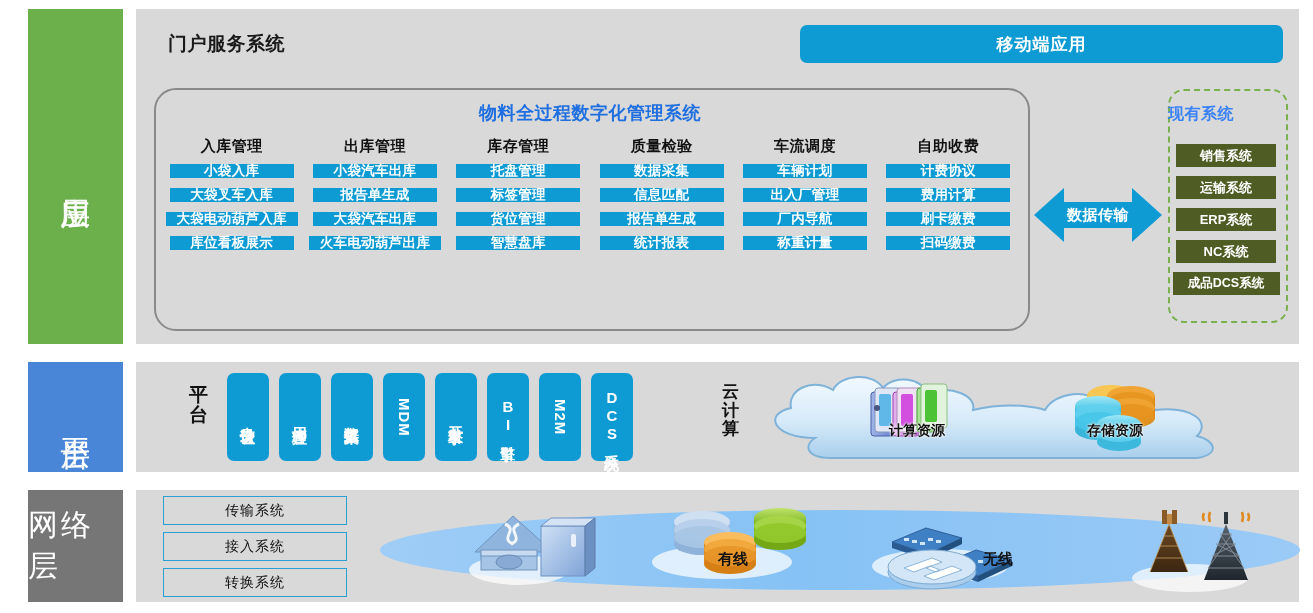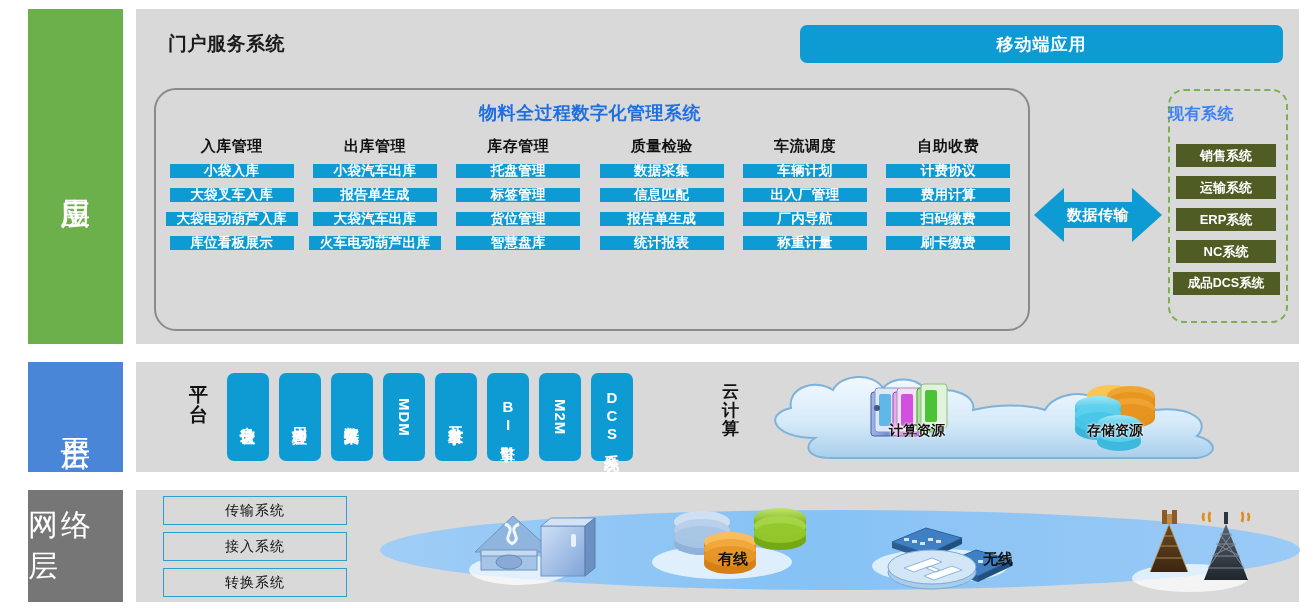--- a/index.html
+++ b/index.html
@@ -145,22 +145,22 @@
       <div class="tile">车辆计划</div>
       <div class="tile">出入厂管理</div>
       <div class="tile">厂内导航</div>
       <div class="tile">称重计量</div>
     </div>
 
     <div class="col">
       <div class="col-head">自助收费</div>
       <div class="tile">计费协议</div>
       <div class="tile">费用计算</div>
+      <div class="tile">刷卡缴费</div>
       <div class="tile">扫码缴费</div>
-      <div class="tile">刷卡缴费</div>
     </div>
 
   </div>
 
   <div id="data-arrow">
     <svg width="128" height="62" viewBox="0 0 128 62">
       <polygon points="0,31 30,4 30,18 98,18 98,4 128,31 98,58 98,44 30,44 30,58" fill="#0e9bd4"></polygon>
     </svg>
     <div class="alabel">数据传输</div>
   </div>

